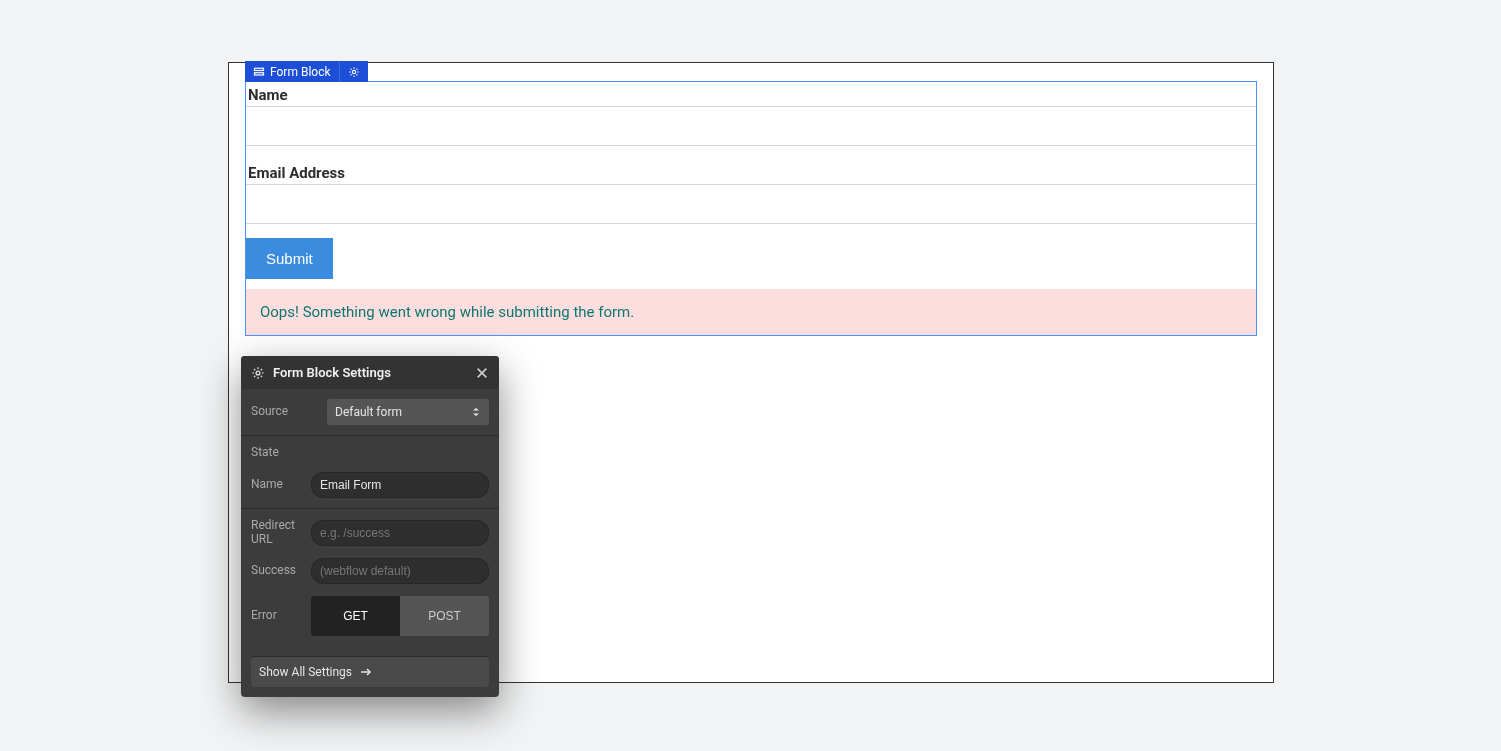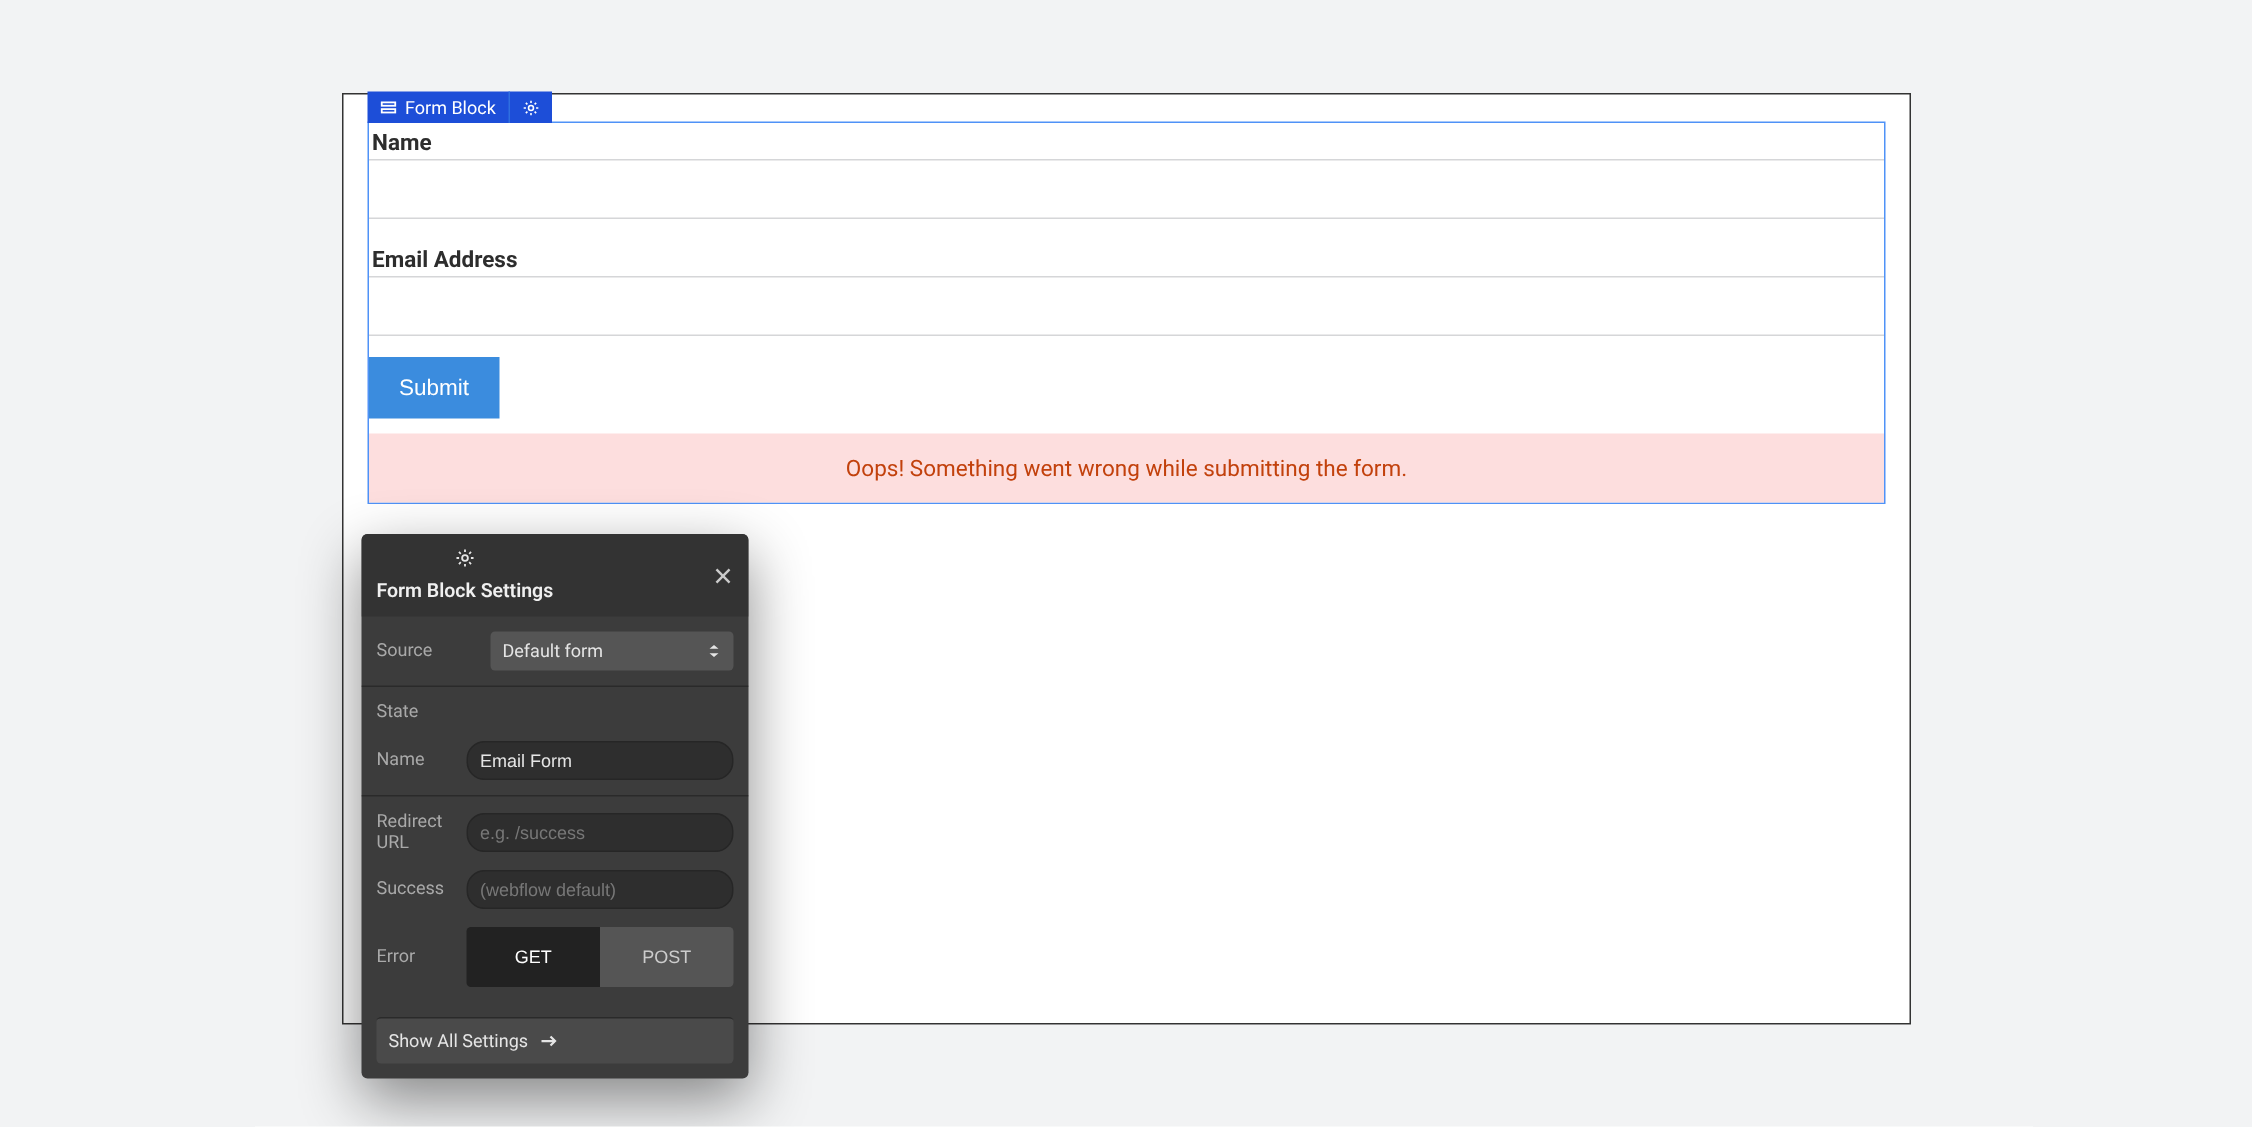--- a/index.html
+++ b/index.html
@@ -71,24 +71,23 @@
     background: #3b8cde;
     color: #fff;
     border: none;
     padding: 12px 20px;
     font-size: 15px;
     cursor: pointer;
     margin: 0 0 10px 0;
   }
   .error-banner {
     background: #fddede;
-    color: #c2410c;
+    color: #0f766e;
     font-size: 15px;
     padding: 14px 14px;
-    text-align: center;
   }
 
   
   .settings-panel {
     position: absolute;
     left: 241px;
     top: 356px;
     width: 258px;
     background: #3c3c3c;
     border-radius: 4px;
@@ -104,21 +103,20 @@
     background: #333333;
     padding: 9px 10px;
     color: #f0f0f0;
   }
   .panel-header-left {
     display: flex;
     align-items: center;
     gap: 8px;
     font-weight: 600;
     font-size: 13px;
-    flex-direction: column;
   }
   .panel-header-left svg { width: 14px; height: 14px; display:block; }
   .panel-close { cursor: pointer; color: #ccc; }
   .panel-close svg { width: 14px; height: 14px; display:block; }
 
   .panel-row {
     display: flex;
     align-items: center;
     padding: 10px 10px;
     border-top: 1px solid #2a2a2a;

